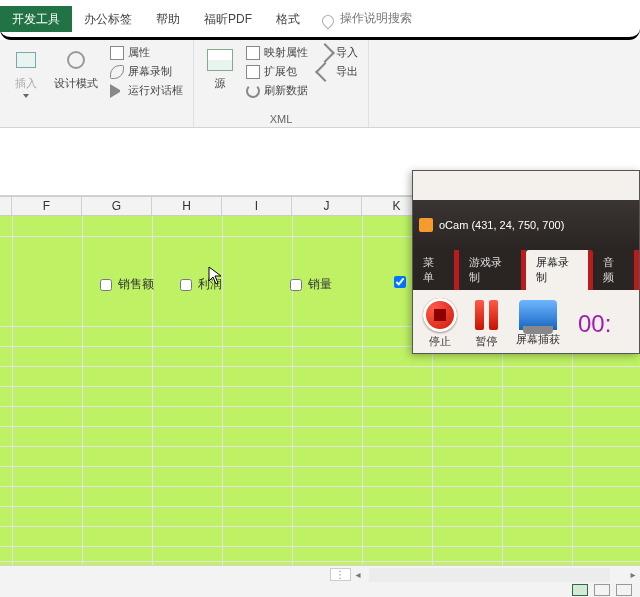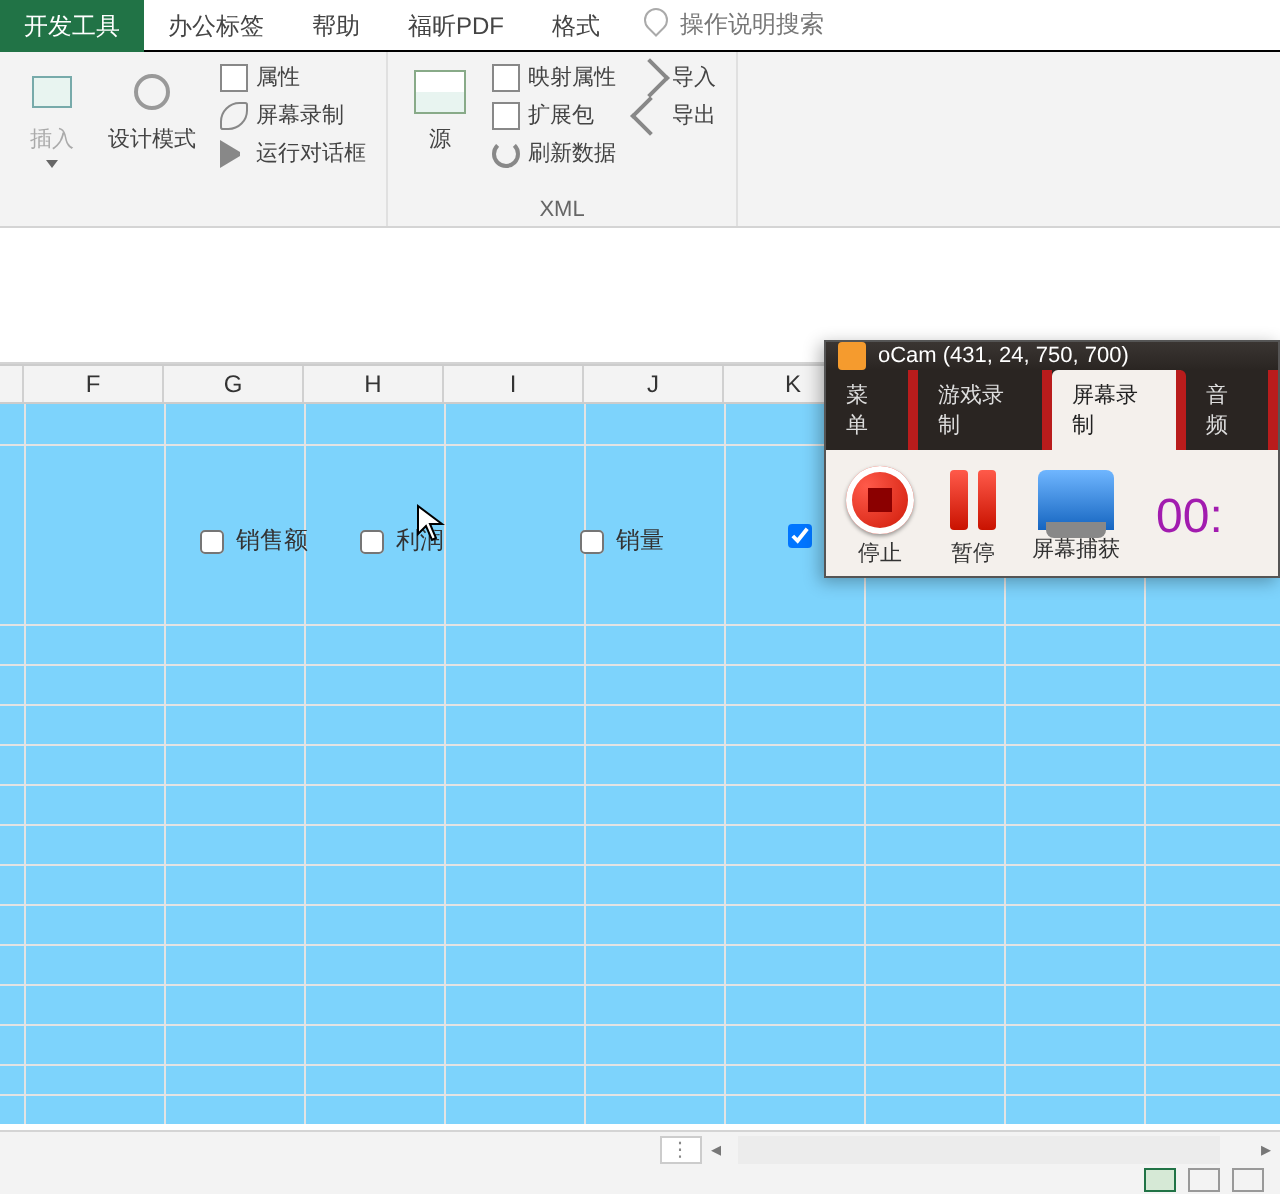--- a/index.html
+++ b/index.html
@@ -1,22 +1,22 @@
 <!DOCTYPE html>
 <html><head>
 <meta charset="utf-8">
 <style>
   * { box-sizing: border-box; margin: 0; padding: 0; font-family: "Microsoft YaHei", "SimSun", sans-serif; }
   body { background: #fff; width: 640px; height: 597px; overflow: hidden; position: relative; }
 
   
-  .tabs { display: flex; align-items: center; height: 26px; background: #fff; border-bottom: 1px solid #000000; font-size: 12px; }
+  .tabs { display: flex; align-items: center; height: 40px; background: #fff; border-bottom: 3px solid #000000; font-size: 12px; border-radius: 11px; }
   .tab { padding: 0 12px; height: 26px; line-height: 26px; color: #444; cursor: pointer; }
   .tab.active { background: #217346; color: #fff; }
-  .tell-me { display: flex; align-items: flex-start; gap: 6px; color: #777; margin-left: 10px; }
+  .tell-me { display: flex; align-items: flex-end; gap: 6px; color: #777; margin-left: 10px; }
   .bulb { width: 12px; height: 12px; border: 1px solid #aaa; border-radius: 50% 50% 50% 0; transform: rotate(-45deg); display:inline-block; }
 
   
   .ribbon { display: flex; height: 88px; background: #f3f3f3; border-bottom: 1px solid #d4d4d4; }
   .group { display: flex; flex-direction: column; justify-content: space-between; padding: 4px 8px 2px; border-right: 1px solid #e0e0e0; }
   .group-body { display: flex; gap: 6px; flex: 1; }
   .group-label { text-align: center; font-size: 11px; color: #666; padding-top: 2px; }
   .bigbtn { display: flex; flex-direction: column; align-items: center; gap: 2px; font-size: 11px; color: #444; cursor: pointer; padding: 2px 4px; }
   .bigbtn.disabled { color: #aaa; }
   .sicon { width: 28px; height: 28px; display: flex; align-items: center; justify-content: center; }
@@ -37,32 +37,32 @@
   .refresh-shape { width:12px; height:12px; border:2px solid #888; border-radius:50%; border-top-color:transparent; }
 
   
   .gap { height: 68px; background: #fff; border-bottom: 1px solid #d4d4d4; }
 
   
   .sheet { position: relative; }
   .colheads { display:flex; height:20px; background:#f3f3f3; border-bottom:1px solid #ccc; border-top:1px solid #ccc; font-size:12px; color:#333; }
   .ch { flex: 0 0 70px; border-right:1px solid #d0d0d0; text-align:center; line-height:19px; }
   .ch:first-child { flex:0 0 12px; }
-  .grid { position:relative; height:360px; background:#7dd3fc; }
+  .grid { position:relative; height:360px; background:#bef264; }
   .gl-v { position:absolute; top:0; bottom:0; width:1px; background:#e3e3e3; }
   .gl-h { position:absolute; left:0; right:0; height:1px; background:#e3e3e3; }
 
   .cbwrap { position:absolute; display:flex; align-items:center; gap:6px; font-size:12px; color:#333; }
   .cbwrap input { width:12px; height:12px; }
 
   .cursor { position:absolute; width:16px; height:20px; pointer-events:none; }
 
   
   .ocam { position:absolute; right:0; top:170px; width:228px; background:#f4f0ec; border:1px solid #555; box-shadow: -2px 2px 8px rgba(0,0,0,.3); font-size:12px; }
-  .ocam-title { background:linear-gradient(#3a3532,#2a2522); color:#fff; padding:0 6px; display:flex; align-items:center; gap:6px; font-size:11px; }
+  .ocam-title { background:linear-gradient(#3a3532,#2a2522); color:#fff; padding:18px 6px; display:flex; align-items:center; gap:6px; font-size:11px;margin-top:29px; }
   .ocam-icon { width:14px; height:14px; background:#f59b2e; border-radius:2px; }
   .ocam-tabs { display:flex; background:#2a2522; font-size:11px; }
   .otab { padding:5px 10px; color:#ddd; border-right:5px solid #b91c1c; cursor:pointer; }
   .otab.active { background:#f4f0ec; color:#222; border-top-left-radius:3px; border-top-right-radius:3px; }
   .ocam-body { display:flex; align-items:center; gap:18px; padding:8px 10px 4px; }
   .obigwrap { display:flex; flex-direction:column; align-items:center; gap:2px; color:#333; font-size:11px; }
   .ostop { width:34px; height:34px; border-radius:50%; background:radial-gradient(circle at 30% 30%, #ff5a4a, #c91200); box-shadow: inset 0 0 0 3px #fff, 0 1px 2px rgba(0,0,0,.4); display:flex; align-items:center; justify-content:center; }
   .ostop::after { content:""; width:12px; height:12px; background:#8b0000; }
   .opause { display:flex; gap:5px; height:34px; align-items:center; }
   .opause span { width:9px; height:30px; background:linear-gradient(#ff5a4a,#c91200); border-radius:2px; }

